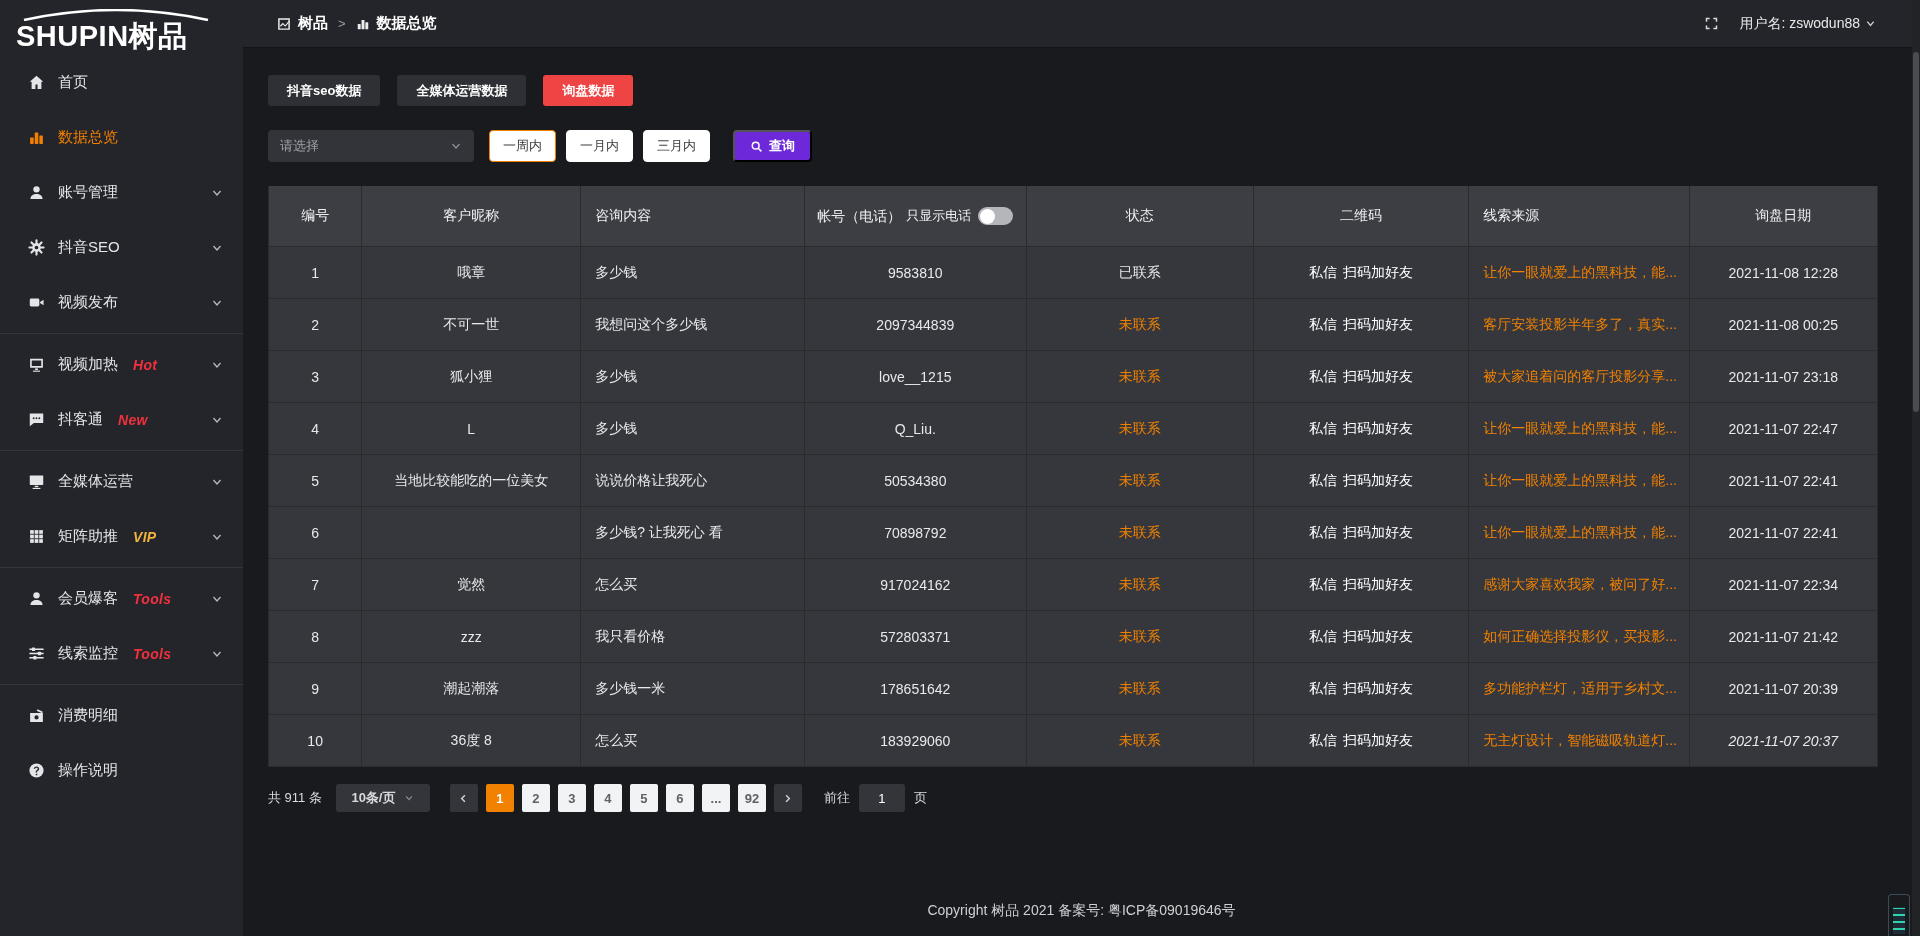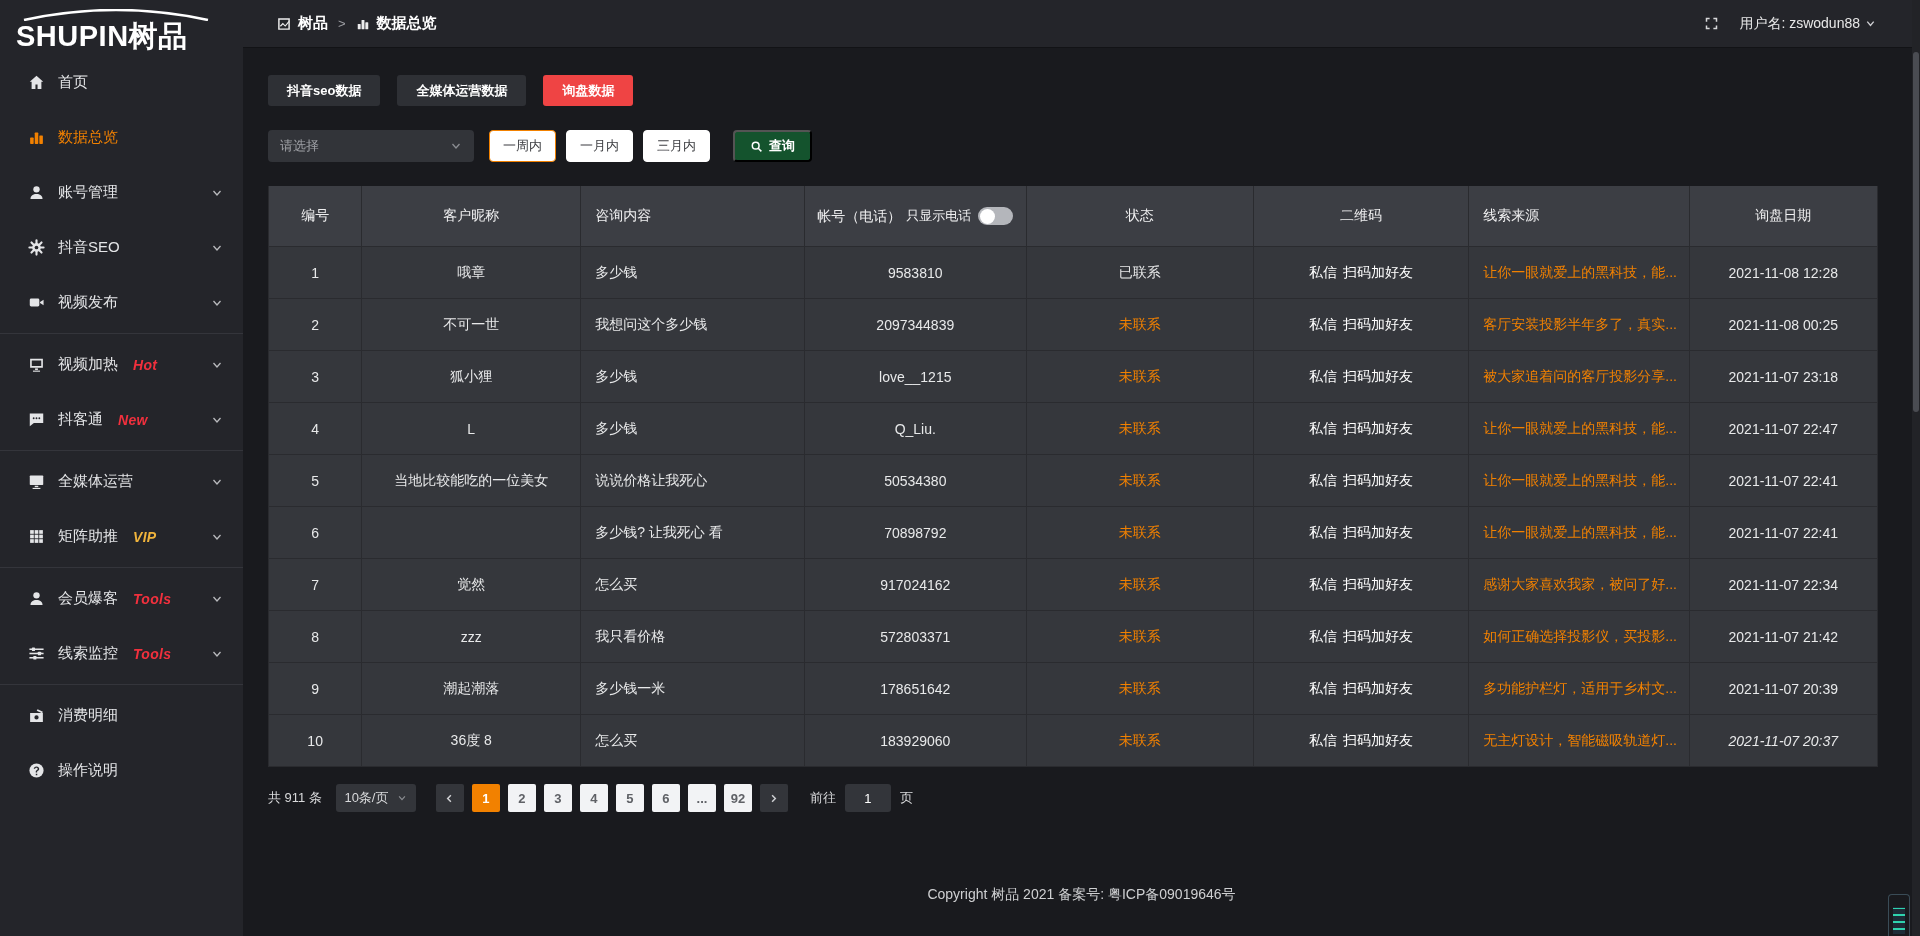--- a/index.html
+++ b/index.html
@@ -46,21 +46,21 @@
   .tabs{display:flex;gap:17px;margin-bottom:24px;}
   .tab-btn{height:31px;padding:0 19px;background:#2e3035;color:#fff;font-size:13px;font-weight:600;border-radius:3px;display:flex;align-items:center;cursor:pointer;white-space:nowrap;}
   .tab-btn.active{background:#ef4444;font-family:Liberation Mono, monospace;}
 
   .filterbar{display:flex;align-items:center;margin-bottom:24px;}
   .select{width:206px;height:32px;background:#323439;border-radius:4px;display:flex;align-items:center;justify-content:space-between;padding:0 12px;color:#9fa1a6;font-size:13px;cursor:pointer;box-sizing:border-box;}
   .sel-chev{width:12px;height:12px;display:inline-flex;color:#8b8d92;}
   .periods{display:flex;gap:10px;margin-left:15px;}
   .period-btn{height:32px;padding:0 13px;background:#ffffff;color:#3c3d41;border:1px solid #ffffff;border-radius:4px;font-size:13px;display:flex;align-items:center;cursor:pointer;box-sizing:border-box;}
   .period-btn.selected{border-color:#f28100;}
-  .search-btn{height:32px;padding:0 15px;margin-left:23px;background:#14532d;color:#fff;border-radius:4px;font-size:13px;font-weight:600;display:flex;align-items:center;gap:6px;cursor:pointer;}
+  .search-btn{height:32px;padding:0 15px;margin-left:23px;background:#6d28d9;color:#fff;border-radius:4px;font-size:13px;font-weight:600;display:flex;align-items:center;gap:6px;cursor:pointer;}
   .search-btn .s-icn{width:13px;height:13px;display:inline-flex;}
   .search-btn .s-icn svg{width:100%;height:100%;}
 
   
   .table{width:1610px;background:#35373c;border-left:1px solid #2a2b2f;box-sizing:border-box;}
   .t-row{display:flex;height:51px;border-bottom:1px solid #2a2b2f;}
   .t-head{height:60px;background:#3c3e44;font-size:14px;color:#f0f0f1;}
   .t-cell{display:flex;align-items:center;justify-content:center;text-align:center;border-right:1px solid #2a2b2f;padding:0 10px;box-sizing:border-box;font-size:14px;overflow:hidden;white-space:nowrap;}
   .t-cell.left{justify-content:flex-start;text-align:left;padding-left:14px;}
   .account-head{flex-direction:row;gap:5px;line-height:1.15;}
@@ -68,32 +68,32 @@
   .switch{width:35px;height:18px;background:#b4b6bb;border-radius:9px;position:relative;cursor:pointer;flex:none;}
   .switch::after{content:"";position:absolute;left:2px;top:1.5px;width:15px;height:15px;background:#fff;border-radius:50%;}
   .status-no{color:#f28100;}
   .status-yes{color:#e8e9ea;}
   .qr-link{color:#ffffff;cursor:pointer;margin:0 3px;}
   .source-link{color:#f28100;cursor:pointer;overflow:hidden;text-overflow:ellipsis;}
 
   
   .pagination{display:flex;align-items:center;margin-top:17px;font-size:13px;color:#d8d9db;}
   .pg-total{margin-right:14px;white-space:nowrap;}
-  .pg-size{width:80px;height:28px;background:#33353a;border-radius:3px;display:flex;align-items:center;justify-content:center;gap:9px;cursor:pointer;margin-right:20px;}
+  .pg-size{width:94px;height:28px;background:#33353a;border-radius:3px;display:flex;align-items:center;justify-content:center;gap:9px;cursor:pointer;margin-right:20px;font-weight:bold;}
   .pg-size .sel-chev{width:10px;height:10px;}
   .page-btn{min-width:28px;height:28px;border-radius:2px;display:flex;align-items:center;justify-content:center;font-weight:bold;font-size:13px;cursor:pointer;margin-right:8px;box-sizing:border-box;}
   .page-arrow{background:#33353a;color:#d0d1d4;width:28px;}
   .page-arrow svg{width:11px;height:11px;}
   .page-num{background:#f2f3f5;color:#5f6166;padding:0 6px;}
   .page-num.active{background:#f28100;color:#fff;}
   .pg-goto{display:flex;align-items:center;gap:9px;margin-left:14px;}
   .goto-input{width:42px;height:26px;background:#33353a;border:none;border-radius:3px;color:#fff;text-align:center;font-size:13px;font-family:inherit;}
 
   
-  .footer{position:absolute;left:0;right:0;bottom:32px;text-align:center;font-size:14px;color:#cfd0d2;}
+  .footer{position:absolute;left:0;right:0;bottom:16px;text-align:center;font-size:14px;color:#cfd0d2;}
 
   
   .v-scrollbar{position:absolute;top:0;right:0;width:8px;height:100%;background:#222327;}
   .v-thumb{position:absolute;top:52px;right:1px;width:6px;height:360px;background:#4a4c52;border-radius:3px;}
   .corner-widget{position:absolute;right:10px;bottom:0;width:22px;height:42px;background:#1d2c37;border:1px solid #3a4c57;border-bottom:none;border-radius:4px 4px 0 0;box-sizing:border-box;
     background-image:repeating-linear-gradient(to bottom,transparent 0 5px,#2fd3ae 5px 7px);background-position:0 14px;background-clip:content-box;padding:12px 4px 2px 4px;}
 </style>
 </head>
 <body>
 

